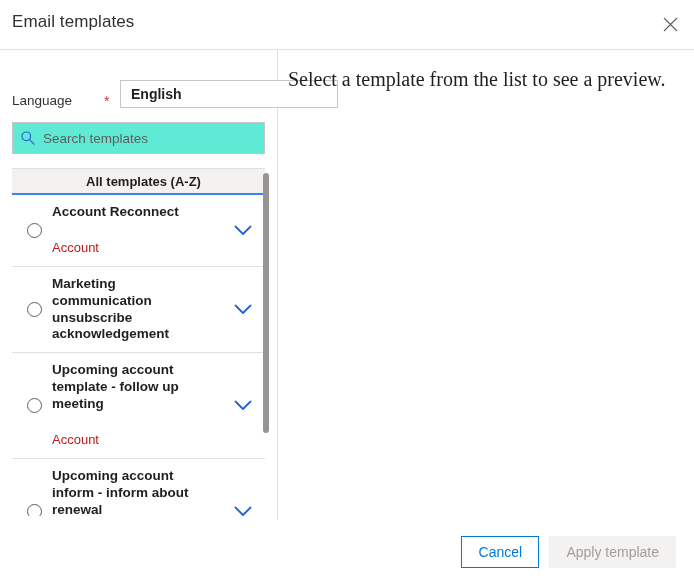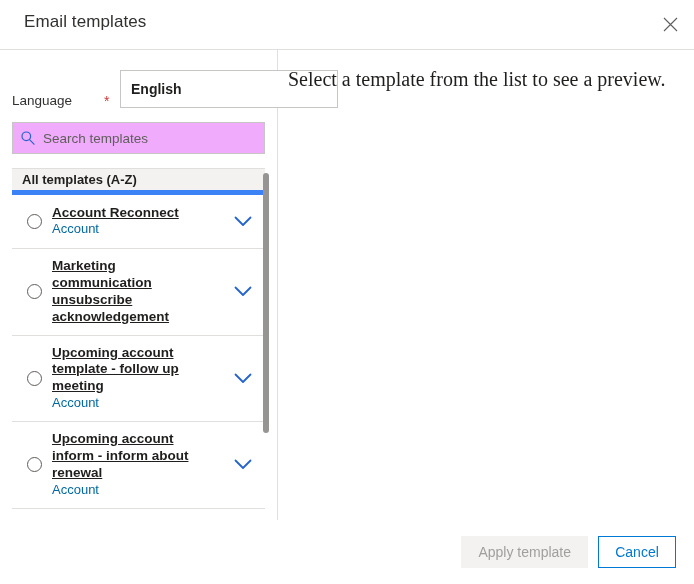--- a/index.html
+++ b/index.html
@@ -26,21 +26,21 @@
   
   .dlg-header {
     height: 50px;
     flex: 0 0 50px;
     position: relative;
     border-bottom: 1px solid #e1dfdd;
     box-sizing: border-box;
   }
   .dlg-title {
     position: absolute;
-    left: 24px;
+    left: 12px;
     top: 12px;
     font-size: 17px;
     font-weight: 400;
     color: #323130;
     letter-spacing: 0.1px;
   }
   .close-btn {
     position: absolute;
     right: 10px;
     top: 10px;
@@ -101,38 +101,38 @@
   .req-star {
     color: #d13438;
     font-size: 14px;
     width: 16px;
     flex: 0 0 16px;
     line-height: 1;
     padding-top: 2px;
   }
   .lang-input {
     flex: 1 1 auto;
-    height: 38px;
+    height: 28px;
     box-sizing: border-box;
     border: 1px solid #c8c6c4;
     background: #ffffff;
     font-family: "Liberation Sans", sans-serif;
     font-size: 14px;
     font-weight: bold;
     color: #201f1e;
     padding: 0 10px;
     outline: none;
   }
 
   
   .search-wrap {
     margin: 14px 12px 0 12px;
     height: 32px;
     border: 1px solid #c8c6c4;
-    background: #f0abfc;
+    background: #5eead4;
     display: flex;
     align-items: center;
     box-sizing: border-box;
   }
   .search-icon {
     width: 30px;
     flex: 0 0 30px;
     display: flex;
     align-items: center;
     justify-content: center;
@@ -152,26 +152,27 @@
 
   
   .list-shell {
     margin: 14px 12px 0 12px;
     position: relative;
     height: 348px;
   }
   .list-header {
     background: #f3f2f1;
     border-top: 1px solid #e1dfdd;
-    border-bottom: 5px solid #3b82f6;
+    border-bottom: 2px solid #3b82f6;
     height: 27px;
     display: flex;
     align-items: center;
     padding-left: 10px;
     box-sizing: border-box;
+    justify-content: center;
   }
   .list-header span {
     font-size: 13px;
     font-weight: bold;
     color: #201f1e;
   }
   .list-scroll {
     position: relative;
     height: 321px;
     overflow: hidden;
@@ -204,27 +205,26 @@
   .tpl-text {
     flex: 1 1 auto;
     min-width: 0;
     padding-right: 6px;
   }
   .tpl-name {
     font-size: 13.5px;
     font-weight: bold;
     color: #201f1e;
     line-height: 1.25;
-    text-decoration: underline;
   }
   .tpl-sub {
     font-size: 13px;
-    color: #0369a1;
+    color: #b91c1c;
     line-height: 1.3;
-    margin-top: 0;
+    margin-top: 19px;
   }
   .chev {
     flex: 0 0 44px;
     display: flex;
     align-items: center;
     justify-content: center;
     cursor: pointer;
   }
 
   
@@ -390,17 +390,17 @@
 
     </div>
 
     <div class="right-pane">
       <div class="preview-msg">Select a template from the list to see a preview.</div>
     </div>
 
   </div>
 
   <div class="dlg-footer">
+    <button class="btn btn-secondary">Cancel</button>
     <button class="btn btn-primary-disabled" disabled="">Apply template</button>
-    <button class="btn btn-secondary">Cancel</button>
   </div>
 
 </div>
 
 </body></html>

